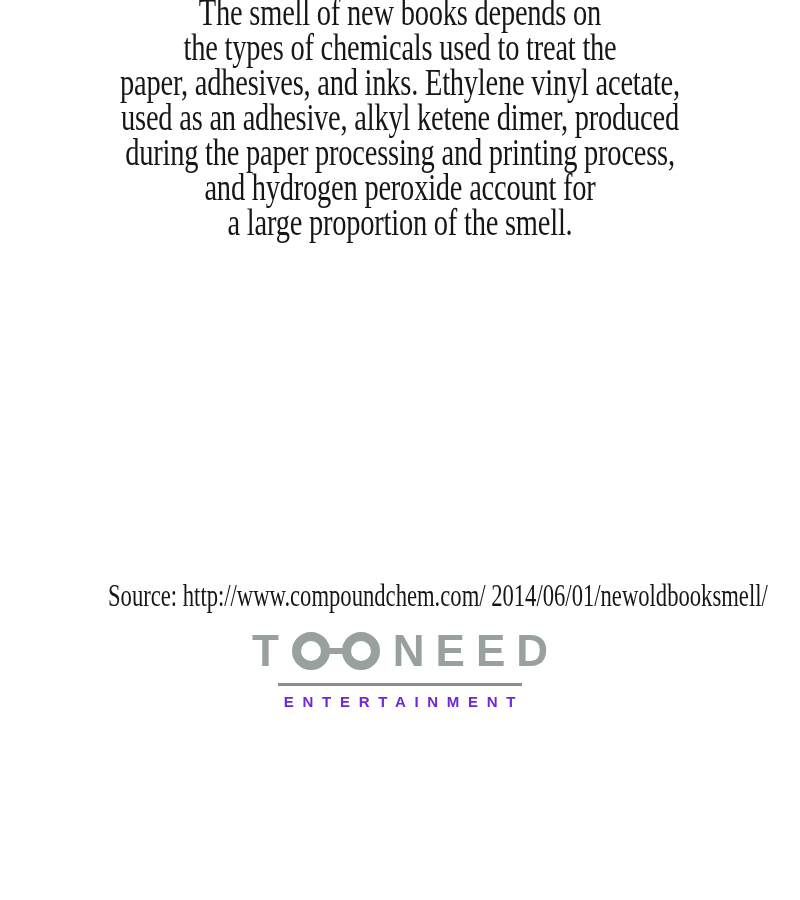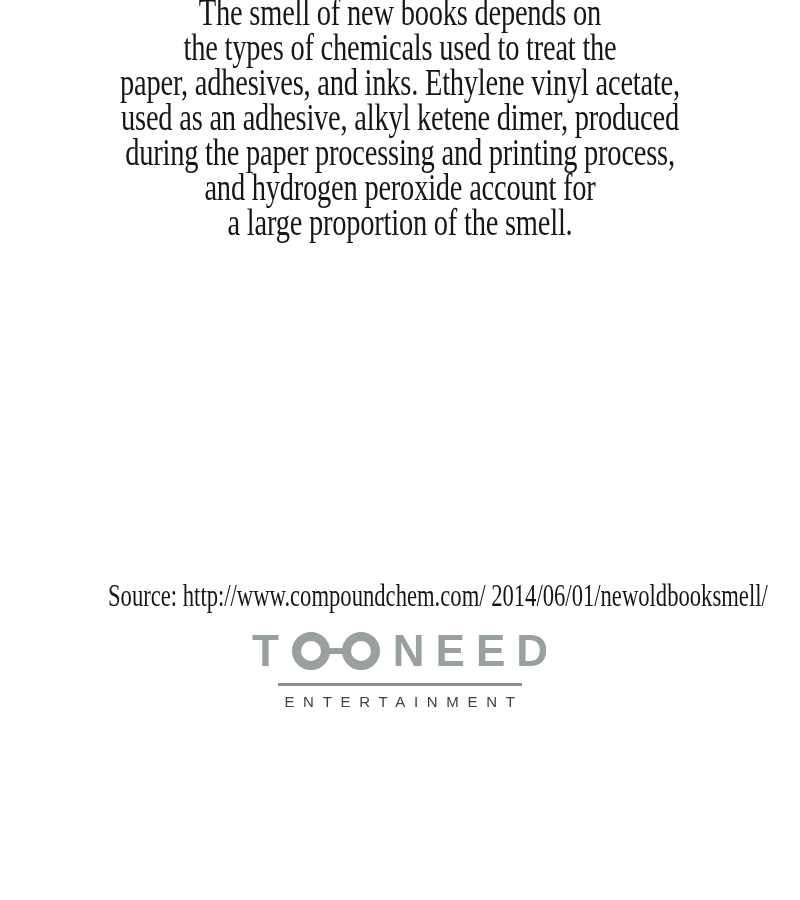--- a/index.html
+++ b/index.html
@@ -74,22 +74,22 @@
   .glasses { display: block; }
   .logo-rule {
     width: 244px;
     height: 3px;
     background: #8a908e;
     margin-top: 11px;
   }
   .logo-sub {
     margin-top: 8px;
     font-size: 15px;
-    font-weight: 400;
-    color: #404040;
+    font-weight: 700;
+    color: #6d28d9;
     letter-spacing: 8.7px;
     margin-left: 8px;
     line-height: 15px;
     white-space: nowrap;
   }
 </style>
 </head>
 <body>
 
 <div class="canvas">

